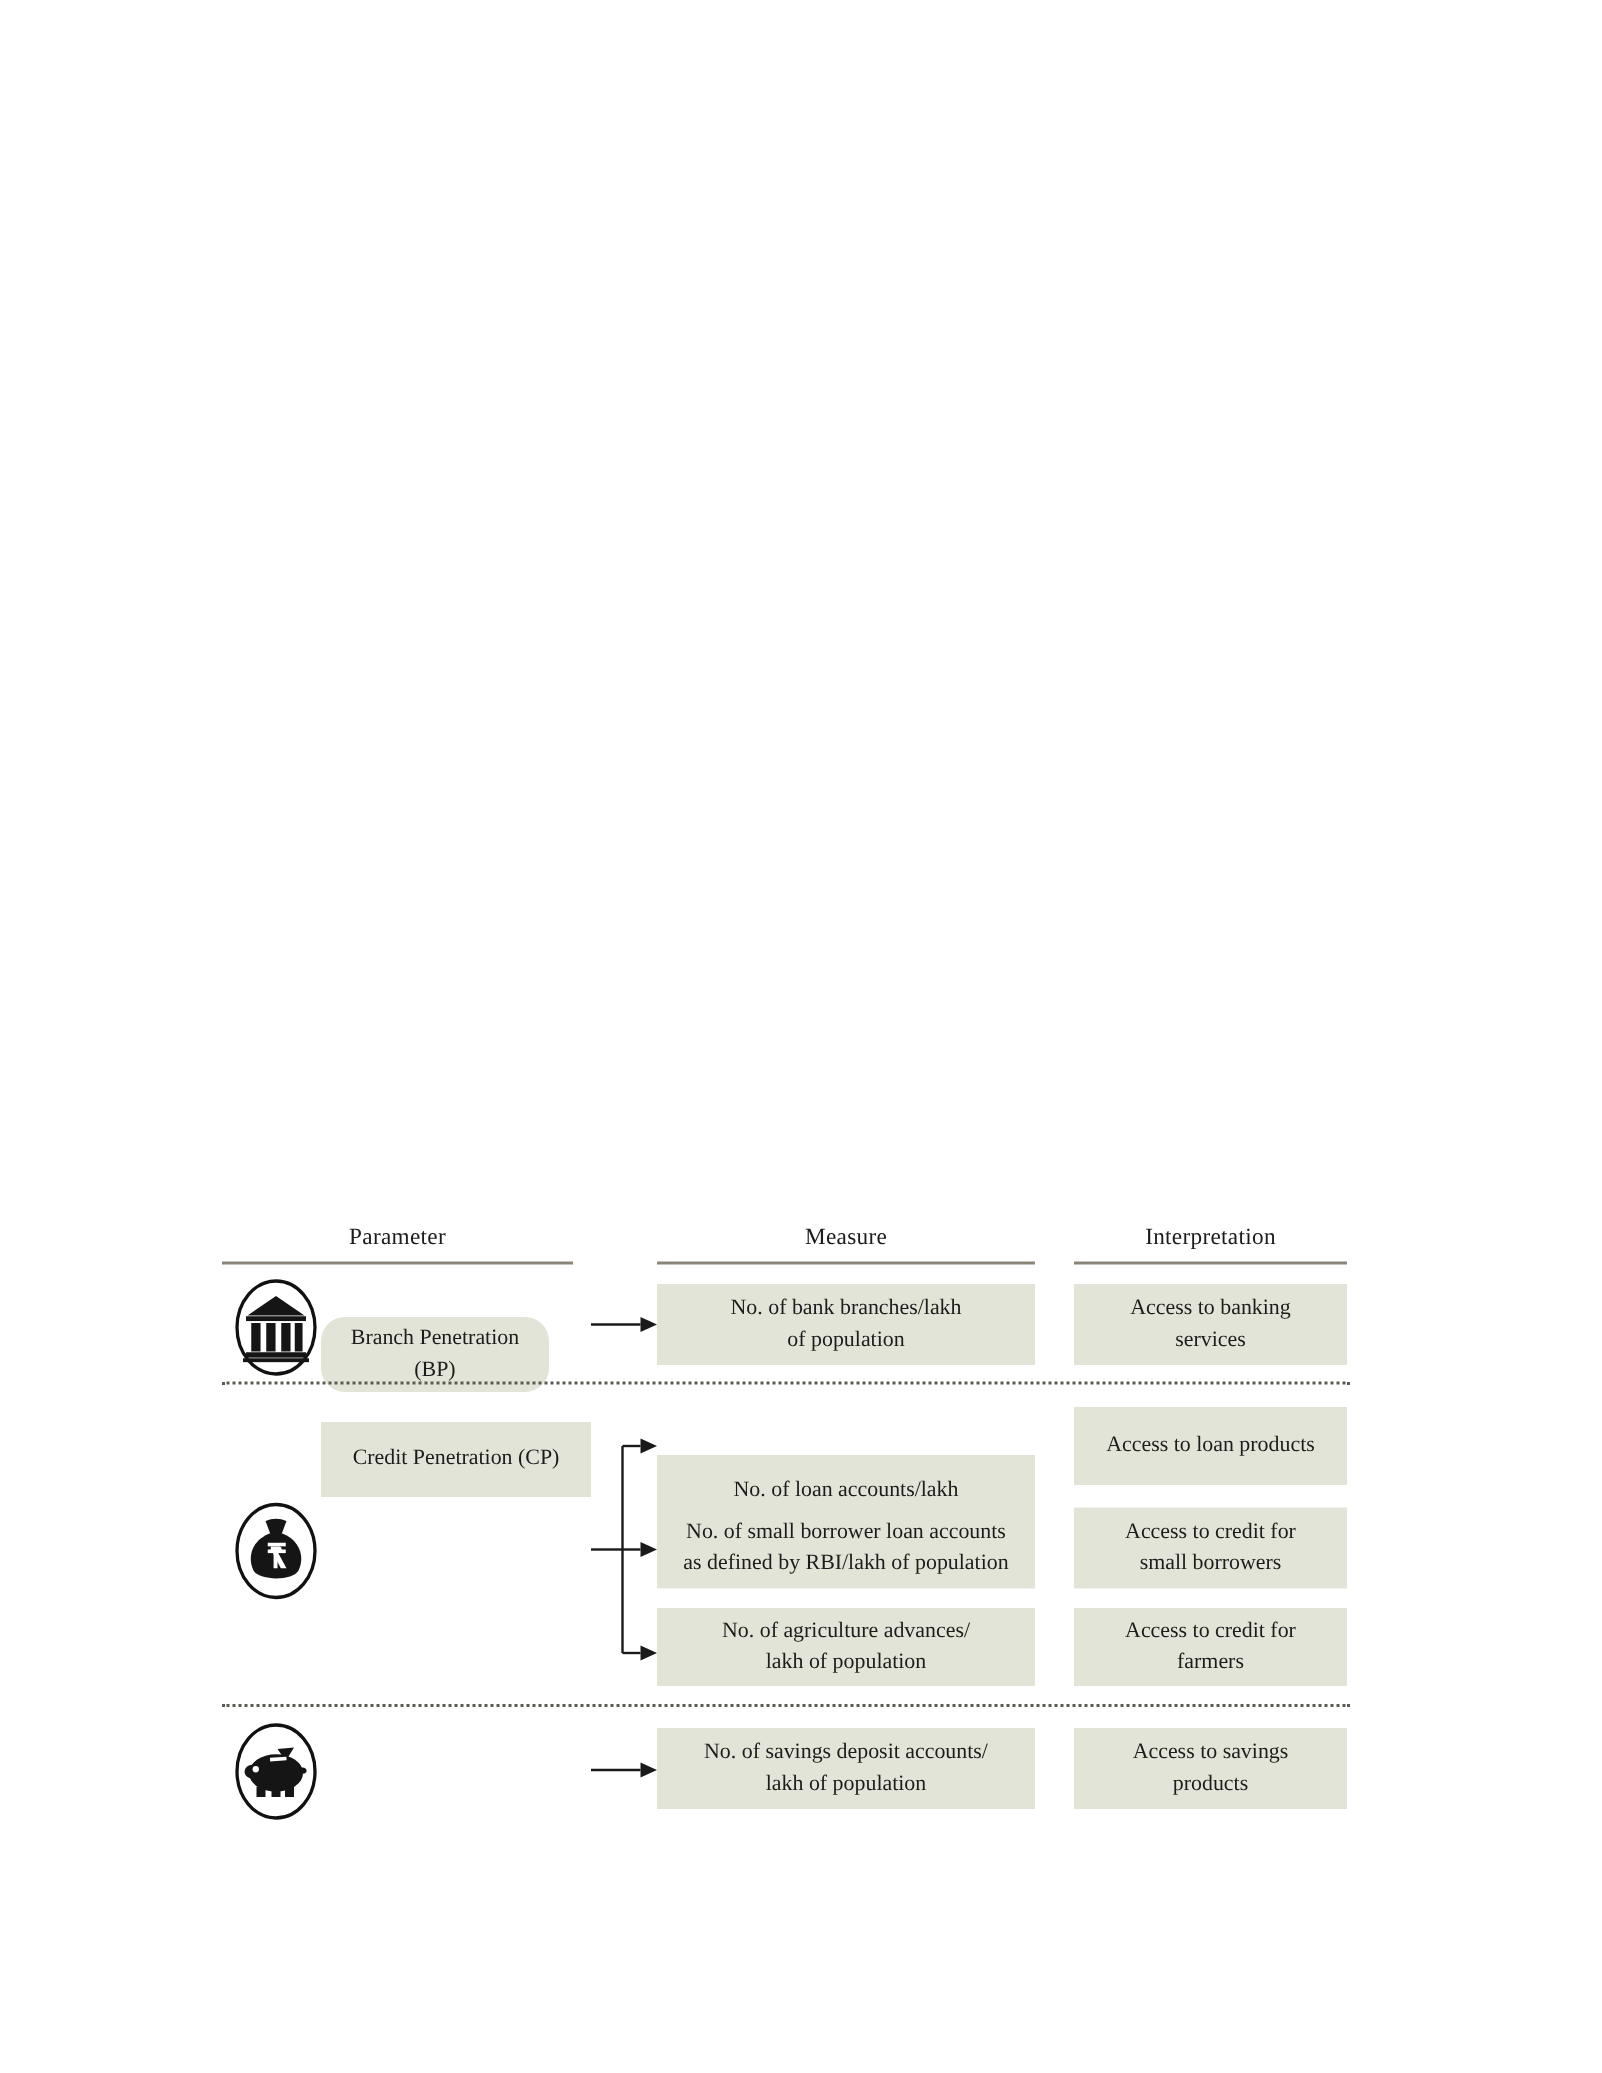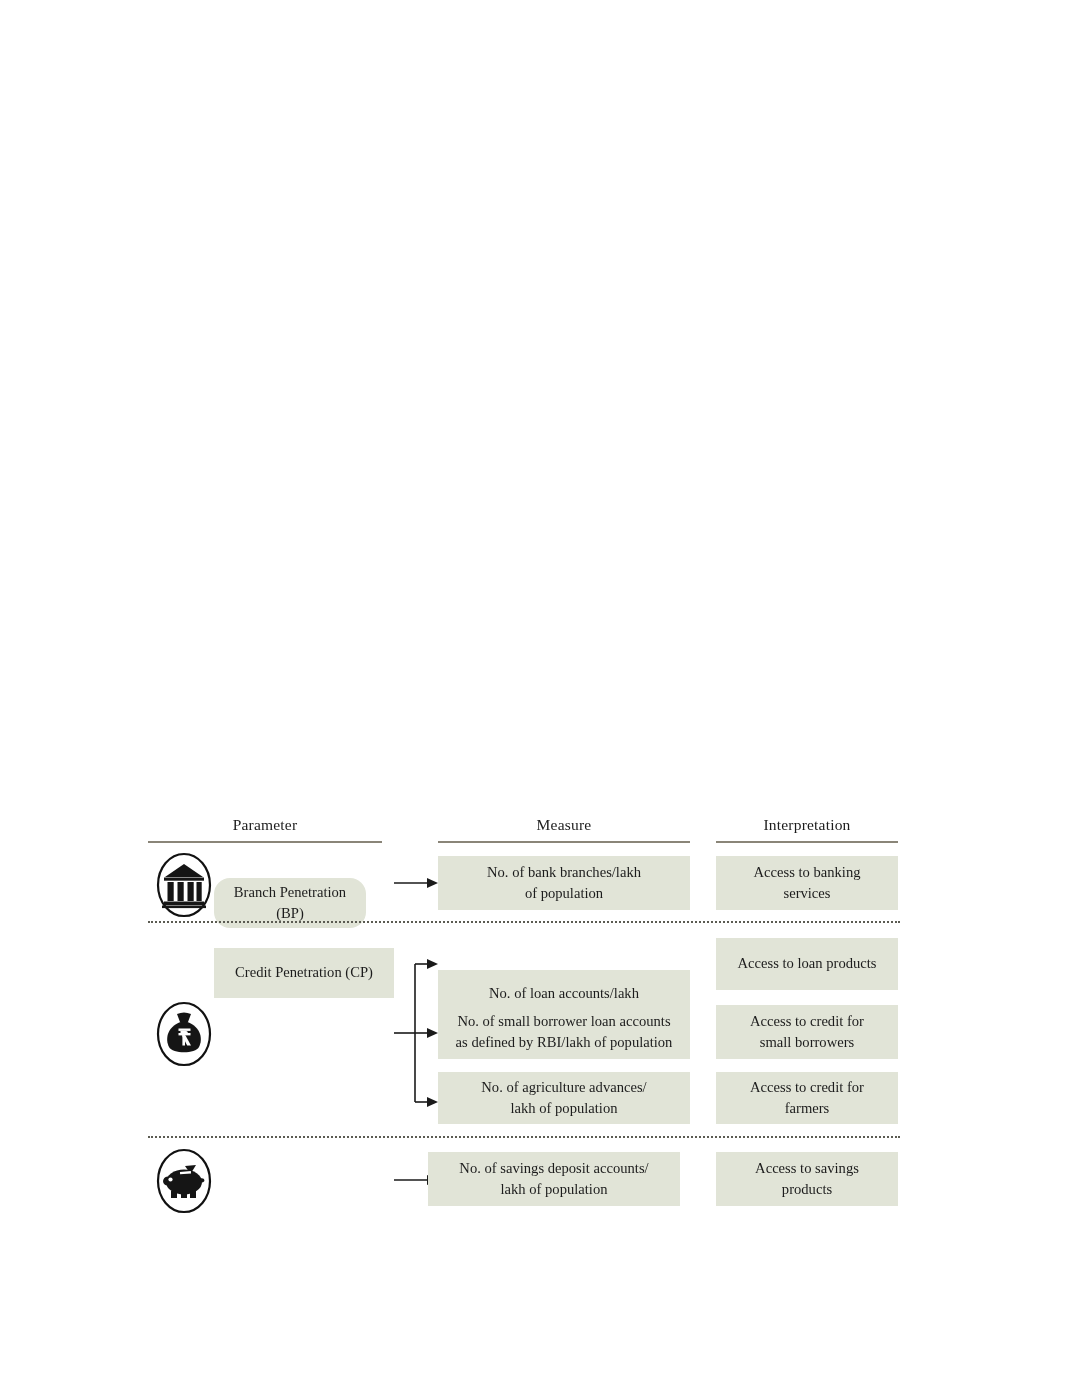--- a/index.html
+++ b/index.html
@@ -248,21 +248,21 @@
   </div>
 
 
   <div class="connector" style="left:394px; top:1171px; width:46px; height:18px;">
     <svg width="46" height="18" viewBox="0 0 46 18" xmlns="http://www.w3.org/2000/svg">
       <line x1="0" y1="9" x2="33" y2="9" stroke="#1a1a1a" stroke-width="1.6"></line>
       <path d="M33 4 L44 9 L33 14 Z" fill="#1a1a1a"></path>
     </svg>
   </div>
 
-  <div class="box" style="left:428px; top:1152px; width:252px; height:54px;">
+  <div class="box" style="left:438px; top:1152px; width:252px; height:54px;">
     <div>
       <span>No. of savings deposit accounts/</span>
       <span>lakh of population</span>
     </div>
   </div>
 
   <div class="box" style="left:716px; top:1152px; width:182px; height:54px;">
     <div>
       <span>Access to savings</span>
       <span>products</span>

